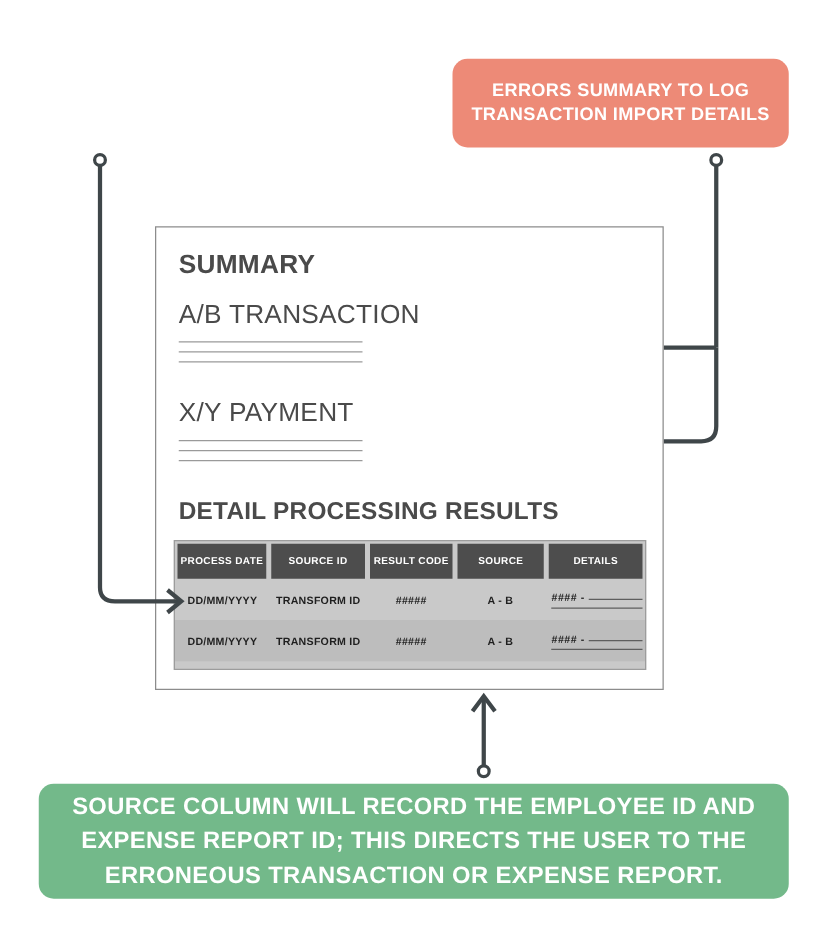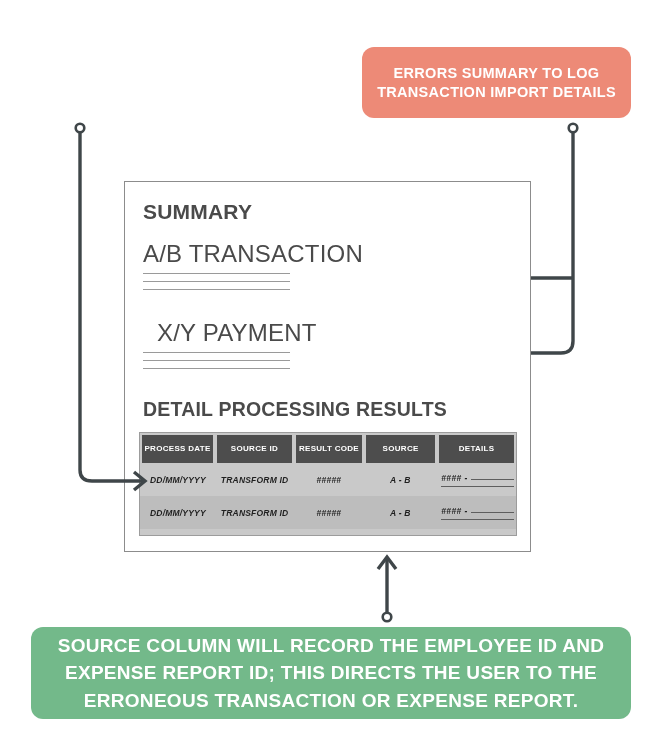--- a/index.html
+++ b/index.html
@@ -83,25 +83,25 @@
     font-size: 21px;
   }
   #detail-heading {
     left: 18px; top: 216px;
     font-size: 19.5px;
   }
 
   .sub-heading {
     position: absolute;
     color: #4a4a4a;
-    font-size: 24px;
+    font-size: 21px;
     letter-spacing: 0.2px;
   }
   #ab-transaction-label { left: 18px; top: 58px; }
-  #xy-payment-label { left: 32px; top: 137px; }
+  #xy-payment-label { left: 18px; top: 137px; }
 
   .rule-group {
     position: absolute;
     left: 18px;
     width: 147px;
   }
   #ab-rules { top: 91px; }
   #xy-rules { top: 170px; }
   .rule-line {
     height: 1px;
@@ -147,21 +147,20 @@
   .col-3 { width: 72px; }
   .col-4 { width: 78px; }
 
   .tr {
     display: flex;
     height: 33px;
     padding: 0 2px;
     box-sizing: border-box;
     gap: 3px;
     align-items: center;
-    font-style: italic;
   }
   .tr-alt { background: #bdbdbd; }
   .td {
     font-size: 8.5px;
     font-weight: bold;
     color: #1f1f1f;
     letter-spacing: 0.2px;
     display: flex;
     align-items: center;
     justify-content: center;

